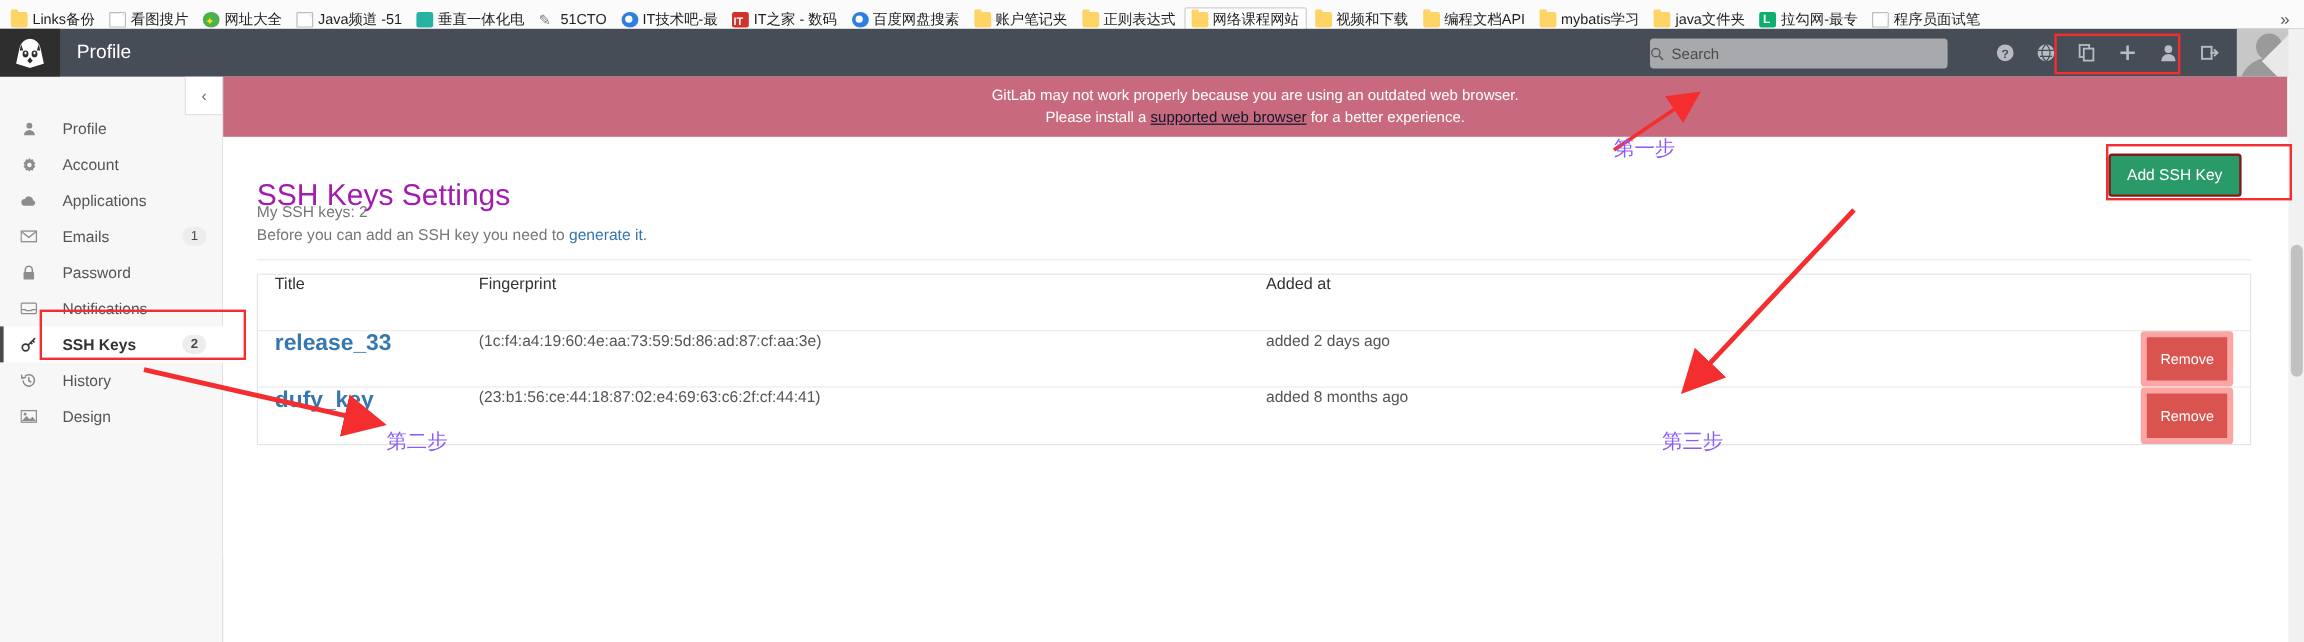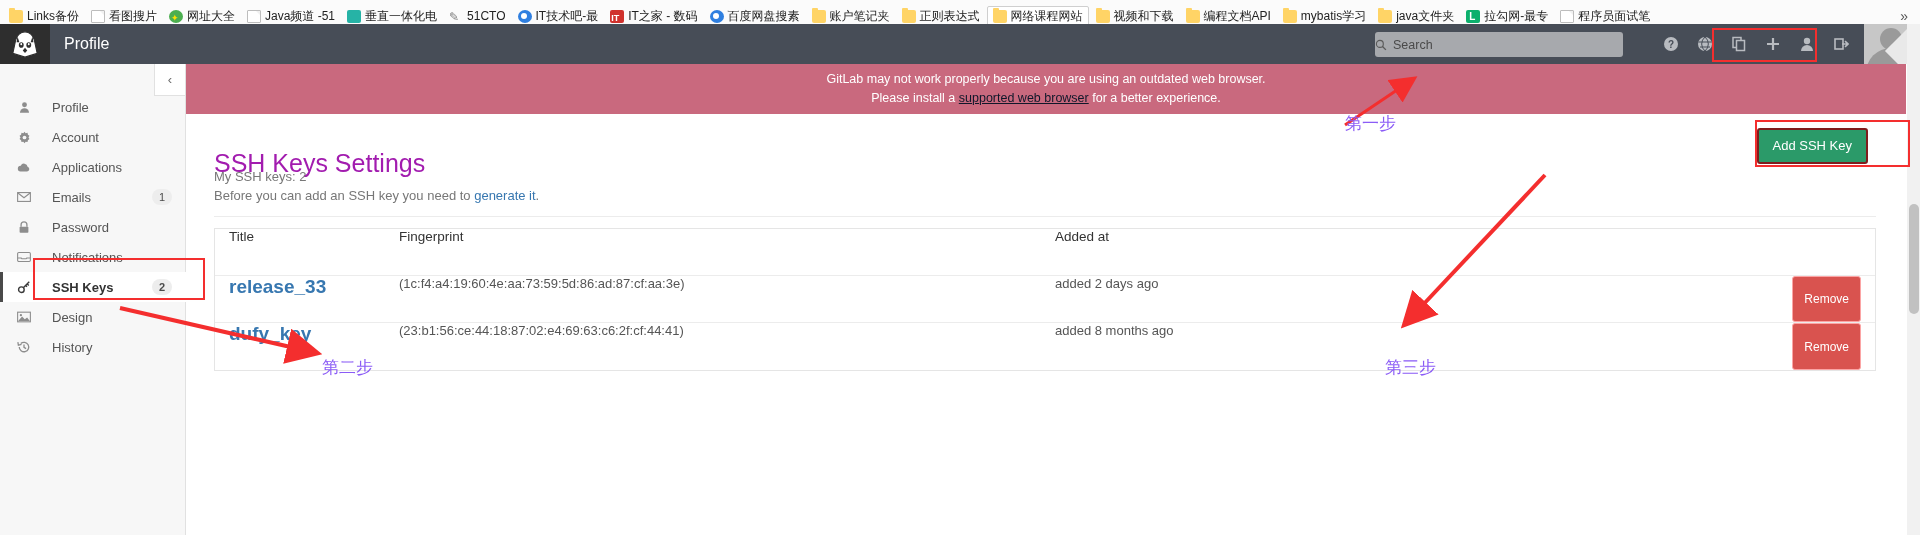--- a/index.html
+++ b/index.html
@@ -129,21 +129,21 @@
   .trow { display:flex; height:47px; border-bottom:1px solid #ececec; position:relative; }
   .trow:last-child { border-bottom:none; }
   .thead { font-size:13.5px; color:#333; }
   .c-title { width:184px; padding-left:14px; }
   .c-fp { width:656px; }
   .c-added { width:515px; }
   .c-act { flex:1; display:flex; justify-content:flex-end; padding-right:14px; }
   .tbody { font-size:13px; color:#555; }
   .key-link { color:#3777b0; font-weight:bold; text-decoration:none; font-size:19px; }
   .btn-remove {
-    background:#d9534f; color:#fff; border:1px solid #fca5a5; border-radius:3px;
+    background:#d9534f; color:#fff; border:5px solid #fca5a5; border-radius:3px;
     font-size:12px; padding:5px 11px; line-height:14px;
   }
   .btn-add {
     position:absolute; right:38px; top:64px;
     background:#2b9a69; color:#fff; border:2px solid #7f1d1d; border-radius:3px;
     font-size:13px; padding:8px 14px; line-height:16px;
   }
 
   
   .anno-box { position:absolute; border:2px solid #f42e2e; pointer-events:none; }
@@ -376,38 +376,38 @@
               <circle cx="5" cy="11" r="3.2" fill="none" stroke="#3a3a3a" stroke-width="1.6"></circle>
               <path d="M7.2 8.8 L14 2 M11.6 4.4 L13.4 6.2 M9.8 6.2 L11.4 7.8" stroke="#3a3a3a" stroke-width="1.6" fill="none"></path>
             </svg>
         </span>
         <span class="nlabel">SSH Keys</span>
         <span class="ncount">2</span>
       </div>
 
       <div class="nav-item">
         <span class="nico">
+          <svg width="14" height="14" viewBox="0 0 16 16">
+              <path d="M2.6 8 a5.4 5.4 0 1 0 1.7 -3.9" fill="none" stroke="#8d8d8d" stroke-width="1.5"></path>
+              <path d="M1 2.4 L1.6 6 L5.2 5" fill="none" stroke="#8d8d8d" stroke-width="1.5"></path>
+              <path d="M8 5 V8.3 L10.4 9.8" fill="none" stroke="#8d8d8d" stroke-width="1.5"></path>
+            </svg>
+        </span>
+        <span class="nlabel">History</span>
+      </div>
+
+      <div class="nav-item">
+        <span class="nico">
           <svg width="14" height="12" viewBox="0 0 18 14">
               <rect x="0.8" y="0.8" width="16.4" height="12.4" fill="none" stroke="#8d8d8d" stroke-width="1.4"></rect>
               <circle cx="5" cy="4.6" r="1.5" fill="#8d8d8d"></circle>
               <path d="M1.5 12 L6.5 6.5 L10 10 L13 7.5 L16.5 12 z" fill="#8d8d8d"></path>
             </svg>
         </span>
         <span class="nlabel">Design</span>
-      </div>
-
-      <div class="nav-item">
-        <span class="nico">
-          <svg width="14" height="14" viewBox="0 0 16 16">
-              <path d="M2.6 8 a5.4 5.4 0 1 0 1.7 -3.9" fill="none" stroke="#8d8d8d" stroke-width="1.5"></path>
-              <path d="M1 2.4 L1.6 6 L5.2 5" fill="none" stroke="#8d8d8d" stroke-width="1.5"></path>
-              <path d="M8 5 V8.3 L10.4 9.8" fill="none" stroke="#8d8d8d" stroke-width="1.5"></path>
-            </svg>
-        </span>
-        <span class="nlabel">History</span>
       </div>
 
     </div>
   </div>
 
   <div class="content">
 
     <div class="alert">
       <div>GitLab may not work properly because you are using an outdated web browser.</div>
       <div>

